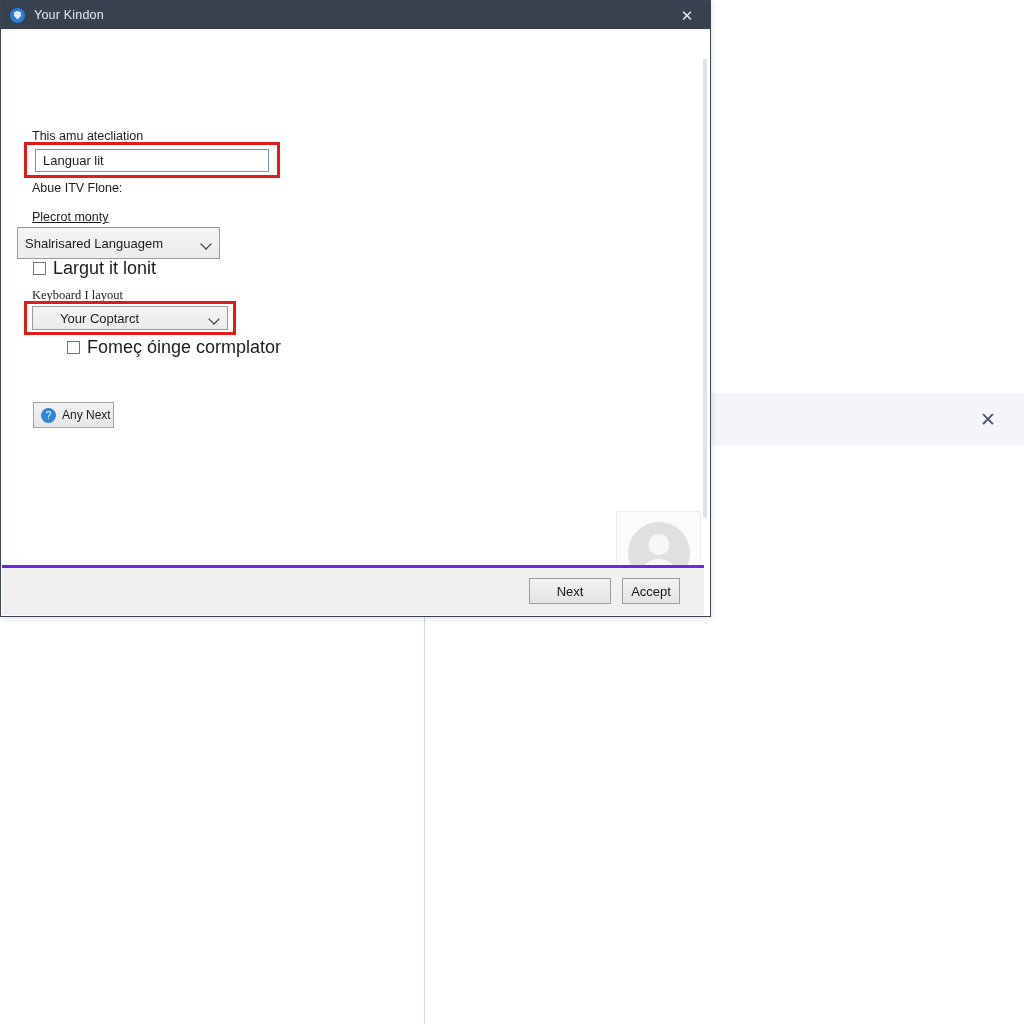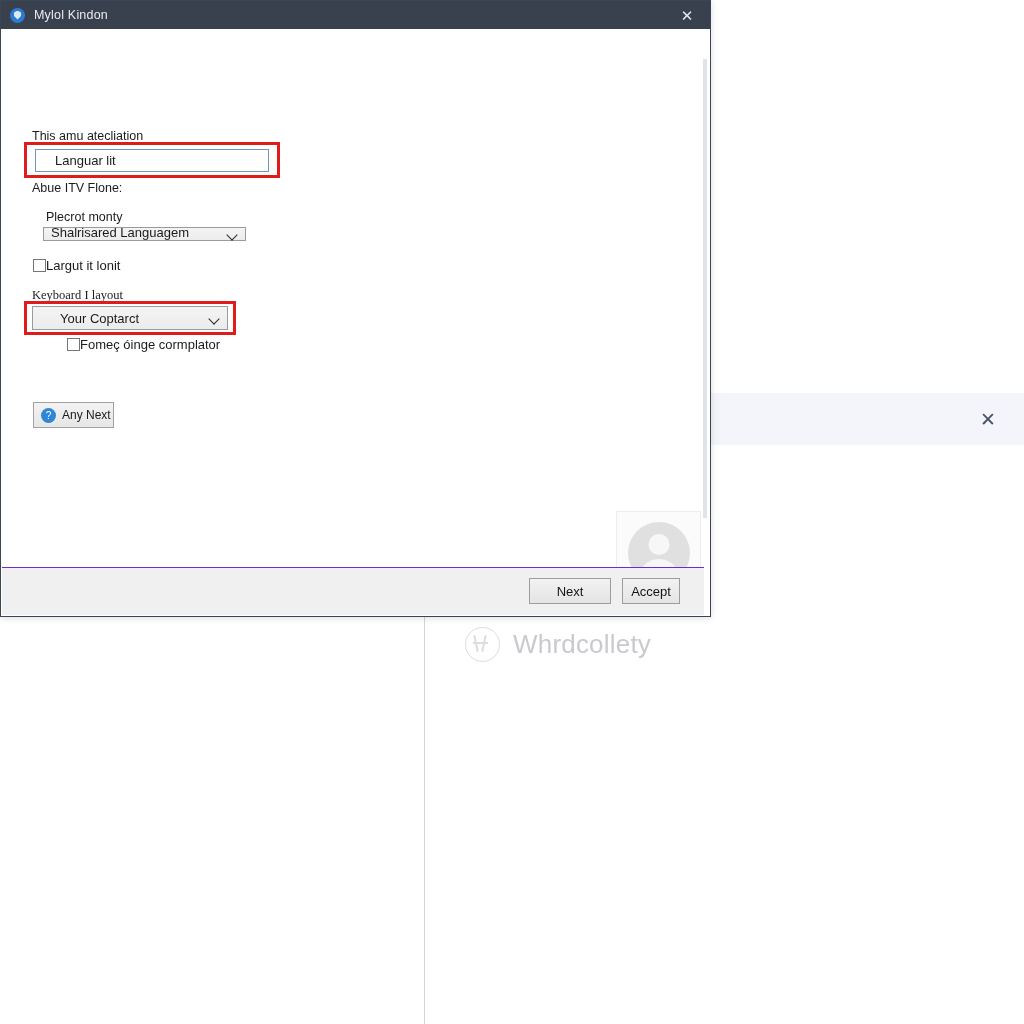--- a/index.html
+++ b/index.html
@@ -203,21 +203,21 @@
     background: transparent;
   }
 
   .text-input {
     position: absolute;
     box-sizing: border-box;
     background: #ffffff;
     border: 1px solid #6d97b5;
     font-size: 13px;
     color: #1b1b1b;
-    padding: 0 19px;
+    padding: 0 7px;
     display: flex;
     align-items: center;
   }
 
   .combo {
     position: absolute;
     box-sizing: border-box;
     background: linear-gradient(to bottom, #f4f4f4 0%, #ececec 100%);
     border: 1px solid #9a9a9a;
     font-size: 13px;
@@ -241,21 +241,22 @@
     height: 7px;
     border-right: 1.7px solid #2a2a2a;
     border-bottom: 1.7px solid #2a2a2a;
     transform: rotate(45deg);
   }
 
   .checkrow {
     position: absolute;
     display: flex;
     align-items: center;
-    font-size: 13px;
+    gap: 7px;
+    font-size: 18px;
     color: #1b1b1b;
     white-space: nowrap;
   }
   .checkbox {
     width: 13px;
     height: 13px;
     box-sizing: border-box;
     border: 1px solid #767676;
     background: #ffffff;
     flex: none;
@@ -349,21 +350,21 @@
     background: #dfe4e8;
   }
 
   .dialog-footer {
     position: absolute;
     left: 1px;
     right: 6px;
     bottom: 1px;
     height: 47px;
     background: #f0f0f0;
-    border-top: 1px solid #6d28d9;
+    border-top: 3px solid #6d28d9;
   }
   .footer-btn {
     position: absolute;
     top: 10px;
     height: 26px;
     box-sizing: border-box;
     background: linear-gradient(to bottom, #f2f2f2 0%, #e4e4e4 100%);
     border: 1px solid #9d9d9d;
     font-size: 13px;
     color: #141414;
@@ -377,51 +378,45 @@
 </head>
 <body>
 
 <div id="screen">
 
   <div class="bg-window">
     <div class="bg-window-header"></div>
 
     <div class="bg-window-close">✕</div>
 
-    <div class="bg-brand">
-      <div class="bg-brand-mark">
-        <div class="bg-brand-bar"></div>
-      </div>
-      <div class="bg-brand-name">Whrdcollety</div>
-    </div>
 
   </div>
 
   <div class="dialog">
 
     <div class="titlebar">
       <div class="title-icon"></div>
-      <div class="title-text">Mylol Kindon</div>
+      <div class="title-text">Your Kindon</div>
       <div class="titlebar-close">✕</div>
     </div>
 
     <div class="dialog-body">
 
 
       <div class="field-label" style="left:30px; top:100px;">This amu atecliation</div>
 
       <div class="highlight-box" style="left:22px; top:113px; width:256px; height:36px;"></div>
 
       <div class="text-input" style="left:33px; top:120px; width:234px; height:23px;">Languar lit</div>
 
       <div class="field-label" style="left:30px; top:152px;">Abue ITV Flone:</div>
 
-      <div class="field-label" style="left:44px; top:181px;">Plecrot monty</div>
-
-      <div class="combo" style="left:41px; top:198px; width:203px; height:14px;align-items:flex-end;">
+      <div class="field-label" style="left:30px; top:181px;text-decoration:underline;">Plecrot monty</div>
+
+      <div class="combo" style="left:15px; top:198px; width:203px; height:32px;">
         <span>Shalrisared Languagem</span>
         <span class="chev"></span>
       </div>
 
       <div class="checkrow" style="left:31px; top:229px;">
         <span class="checkbox"></span>
         <span>Largut it lonit</span>
       </div>
 
       <div class="field-label" style="left:30px; top:259px;font-family:Liberation Serif, serif;">Keyboard I layout</div>

